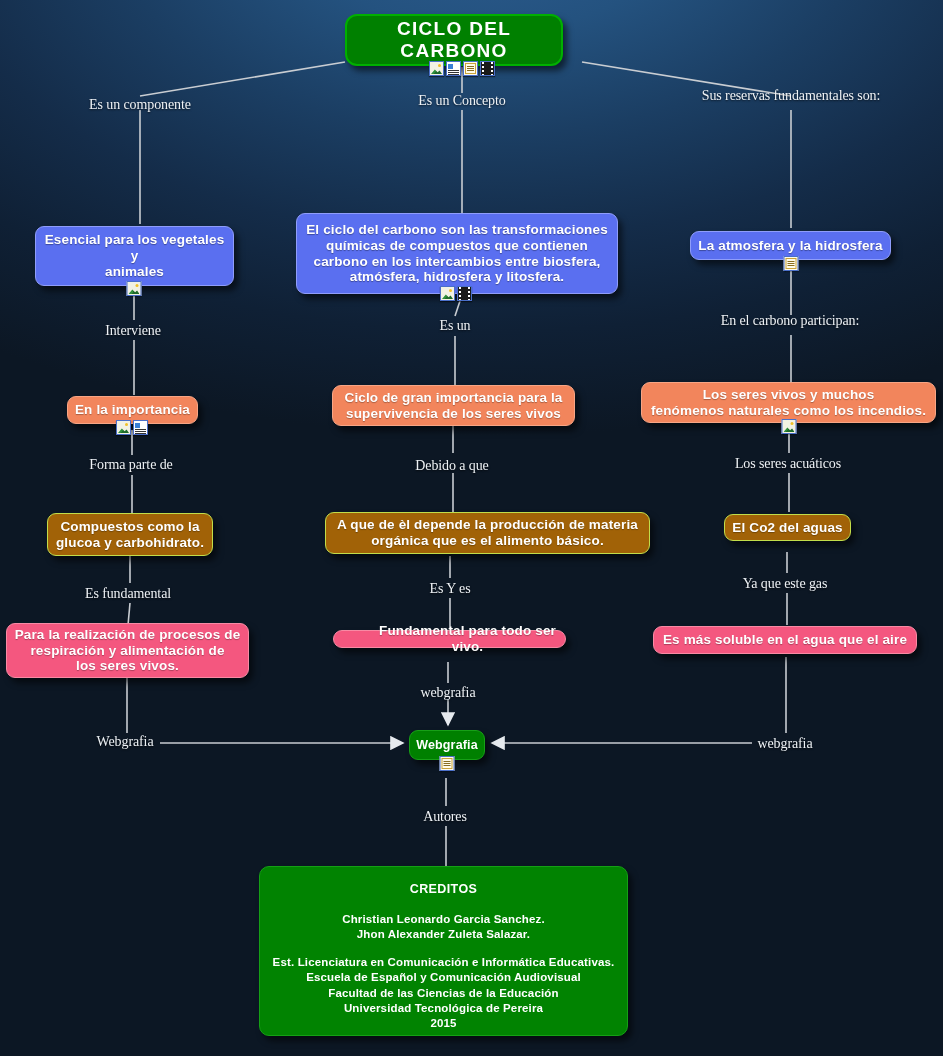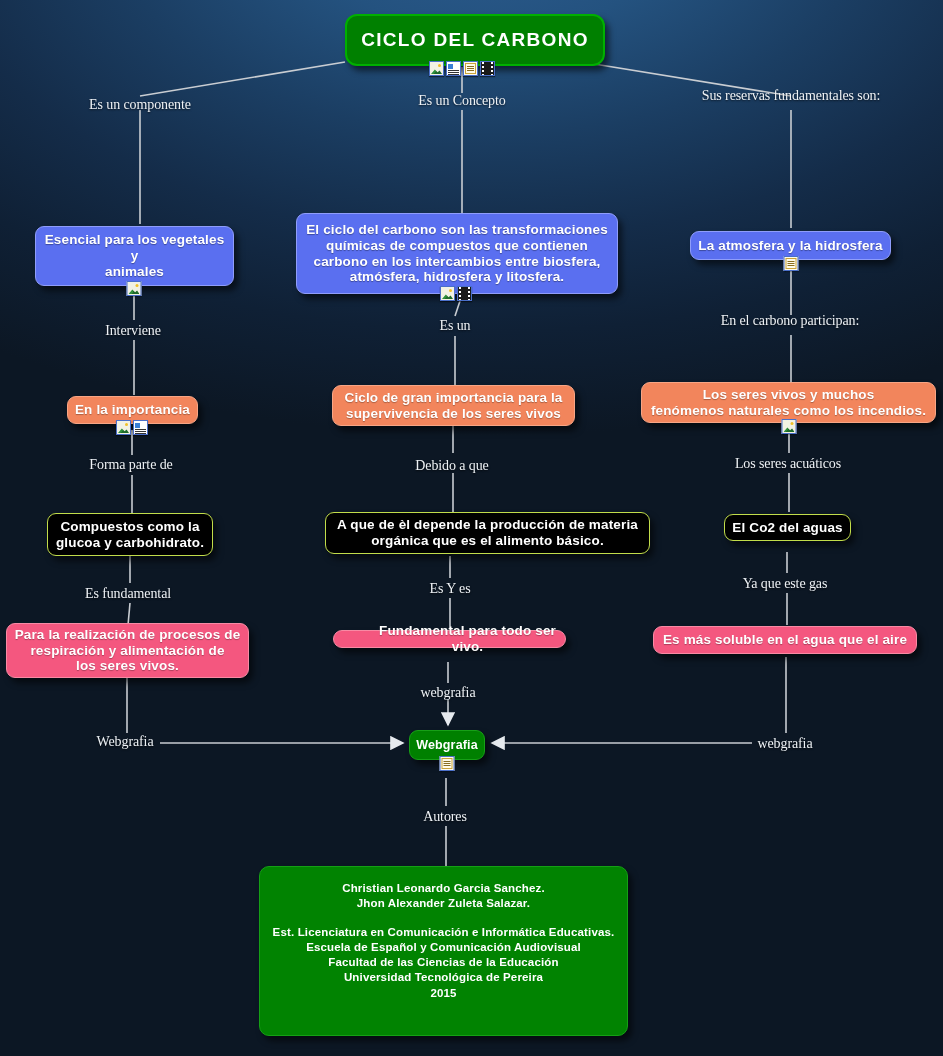--- a/index.html
+++ b/index.html
@@ -29,21 +29,21 @@
     letter-spacing:0.15px;
   }
   .node .txt{display:block;width:100%;padding:0 6px;}
 
   .n-root{background:#008000;border:2px solid #00b000;border-radius:12px;
           font-size:19px;letter-spacing:1.3px;}
   .n-blue{background:#5a6ff0;border:1px solid #8f9dfa;font-size:13.5px;
           text-shadow:0 1px 1px rgba(0,0,0,0.35);}
   .n-orange{background:#f2855c;border:1px solid #f7a585;font-size:13.5px;
             text-shadow:0 1px 1px rgba(0,0,0,0.30);}
-  .n-lime{background:#000000;border:1px solid #c2dd4a;font-size:13.5px;
+  .n-lime{background:#a16207;border:1px solid #c2dd4a;font-size:13.5px;
           text-shadow:0 1px 1px rgba(0,0,0,0.30);}
   .n-pink{background:#f4577f;border:1px solid #f88aa4;font-size:13.5px;
           text-shadow:0 1px 1px rgba(0,0,0,0.30);}
   .n-green{background:#008000;border:1px solid #17a017;font-size:12.5px;}
   .n-credits{background:#018301;border:1px solid #15a015;border-radius:10px;
              font-size:11.5px;align-items:flex-start;}
 
   .credits-body{padding:14px 10px 10px;width:100%;line-height:1.33;}
   .credits-body .ctitle{font-size:12.5px;letter-spacing:0.4px;margin-bottom:14px;}
   .credits-body .cline{font-size:11.5px;}
@@ -167,21 +167,21 @@
 
   <div class="edge-label" style="left:128px;top:586px;">Es fundamental</div>
   <div class="edge-label" style="left:450px;top:581px;">Es Y es</div>
   <div class="edge-label" style="left:785px;top:576px;">Ya que este gas</div>
 
   <div class="edge-label" style="left:125px;top:734px;">Webgrafia</div>
   <div class="edge-label" style="left:448px;top:685px;">webgrafia</div>
   <div class="edge-label" style="left:785px;top:736px;">webgrafia</div>
   <div class="edge-label" style="left:445px;top:809px;">Autores</div>
 
-  <div class="node n-root" style="left:345px;top:14px;width:260px;height:52px;">
+  <div class="node n-root" style="left:345px;top:14px;width:218px;height:52px;">
     <span class="txt">CICLO DEL CARBONO</span>
   </div>
   <div class="icons" style="left:462px;top:61px;">
     <span class="ico ico-image"></span>
     <span class="ico ico-text"></span>
     <span class="ico ico-doc"></span>
     <span class="ico ico-film"></span>
   </div>
 
   <div class="node n-blue" style="left:35px;top:226px;width:199px;height:60px;">
@@ -276,20 +276,21 @@
 
   <div class="node n-green" style="left:409px;top:730px;width:76px;height:30px;">
     <span class="txt">Webgrafia</span>
   </div>
   <div class="icons" style="left:447px;top:756px;">
     <span class="ico ico-doc"></span>
   </div>
 
   <div class="node n-credits" style="left:259px;top:866px;width:369px;height:170px;">
     <div class="credits-body">
+      <div class="ctitle">CREDITOS</div>
       <div class="cline">Christian Leonardo Garcia Sanchez.</div>
       <div class="cline">Jhon Alexander Zuleta Salazar.</div>
       <div class="cgap"></div>
       <div class="cline">Est. Licenciatura en Comunicación e Informática Educativas.</div>
       <div class="cline">Escuela de Español y Comunicación Audiovisual</div>
       <div class="cline">Facultad de las Ciencias de la Educación</div>
       <div class="cline">Universidad Tecnológica de Pereira</div>
       <div class="cline">2015</div>
     </div>
   </div>

